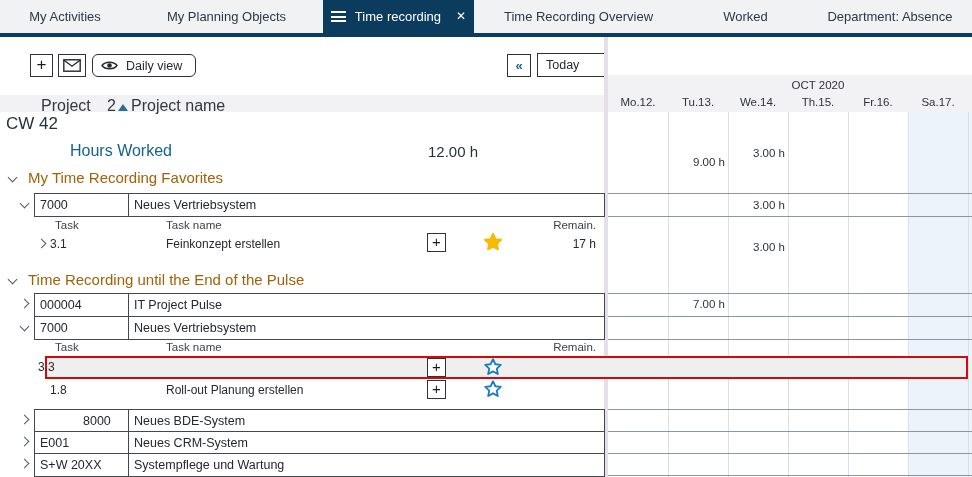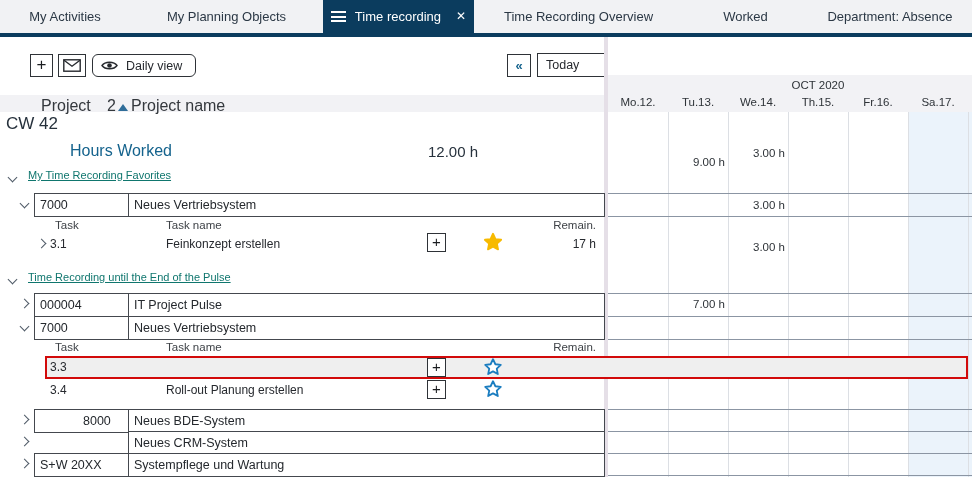--- a/index.html
+++ b/index.html
@@ -37,21 +37,21 @@
                font-size:11.5px; color:#2e3338; }
 
   
   .col-hdr { position:absolute; top:97px; font-size:16px; color:#34383d; }
   .tri-up { display:inline-block; width:0; height:0; border-left:5px solid transparent;
             border-right:5px solid transparent; border-bottom:7px solid #2f6d99; margin-left:2px; }
   .cw-label { position:absolute; left:6px; top:114px; font-size:17px; color:#26313c; }
   .hours-worked { position:absolute; left:70px; top:142px; font-size:16px; color:#15638d; }
   .total-hours { position:absolute; left:400px; top:143px; width:78px; text-align:right;
                  font-size:15px; color:#26313c; }
-  .section-title { position:absolute; left:28px; font-size:11px; color:#0f766e;text-decoration:underline; }
+  .section-title { position:absolute; left:28px; font-size:15px; color:#a16207; }
   .chev { position:absolute; width:7px; height:7px; border-right:1.6px solid #4e5a66;
           border-bottom:1.6px solid #4e5a66; }
   .chev.down { transform:rotate(45deg); }
   .chev.right { transform:rotate(-45deg); }
   .cell { position:absolute; height:24px; line-height:22px; background:#fff;
           border:1px solid #44484e; font-size:12.5px; color:#24282d; padding-left:5px; overflow:hidden; }
   .sub-hdr { position:absolute; font-size:11.5px; color:#3e4247; }
   .task-text { position:absolute; font-size:12px; color:#26292e; height:15px; line-height:15px; }
   .add-btn { position:absolute; width:19px; height:19px; background:#fff; border:1.5px solid #2e3237;
              display:flex; align-items:center; justify-content:center; }
@@ -184,41 +184,42 @@
 
   <div class="chev down" style="left:21px;top:323px;"></div>
   <div class="cell" style="left:34px;top:316px;width:95px;">7000</div>
   <div class="cell" style="left:128px;top:316px;width:477px;">Neues Vertriebsystem</div>
 
   <div class="sub-hdr" style="left:55px;top:341px;">Task</div>
   <div class="sub-hdr" style="left:166px;top:341px;">Task name</div>
   <div class="sub-hdr" style="left:540px;top:341px;width:56px;text-align:right;">Remain.</div>
 
   <div class="selected-row"></div>
-  <div class="task-text" style="left:50px;top:360px;">3.3</div>
+  <div class="task-text" style="left:38px;top:360px;">3.3</div>
   <div class="add-btn" style="left:427px;top:358px;">
     <span class="plus-glyph" style="font-size:15px;">+</span>
   </div>
   <svg class="star" style="left:482px;top:356px;" viewBox="0 0 24 24">
     <path d="M12 3.5l2.6 5.5 5.9.7-4.4 4.1 1.15 5.9L12 16.8l-5.25 2.9 1.15-5.9-4.4-4.1 5.9-.7z" fill="#fff" stroke="#1b7dc0" stroke-width="2" stroke-linejoin="round"></path>
   </svg>
 
-  <div class="task-text" style="left:50px;top:383px;">3.4</div>
+  <div class="task-text" style="left:50px;top:383px;">1.8</div>
   <div class="task-text" style="left:166px;top:383px;">Roll-out Planung erstellen</div>
   <div class="add-btn" style="left:427px;top:380px;">
     <span class="plus-glyph" style="font-size:15px;">+</span>
   </div>
   <svg class="star" style="left:482px;top:378px;" viewBox="0 0 24 24">
     <path d="M12 3.5l2.6 5.5 5.9.7-4.4 4.1 1.15 5.9L12 16.8l-5.25 2.9 1.15-5.9-4.4-4.1 5.9-.7z" fill="#fff" stroke="#1b7dc0" stroke-width="2" stroke-linejoin="round"></path>
   </svg>
 
   <div class="chev right" style="left:21px;top:416px;"></div>
   <div class="cell" style="left:34px;top:409px;width:95px;padding-left:48px;">8000</div>
   <div class="cell" style="left:128px;top:409px;width:477px;">Neues BDE-System</div>
 
   <div class="chev right" style="left:21px;top:438px;"></div>
+  <div class="cell" style="left:34px;top:431px;width:95px;">E001</div>
   <div class="cell" style="left:128px;top:431px;width:477px;">Neues CRM-System</div>
 
   <div class="chev right" style="left:21px;top:460px;"></div>
   <div class="cell" style="left:34px;top:453px;width:95px;">S+W 20XX</div>
   <div class="cell" style="left:128px;top:453px;width:477px;">Systempflege und Wartung</div>
 
 </div>
 
 </body></html>

